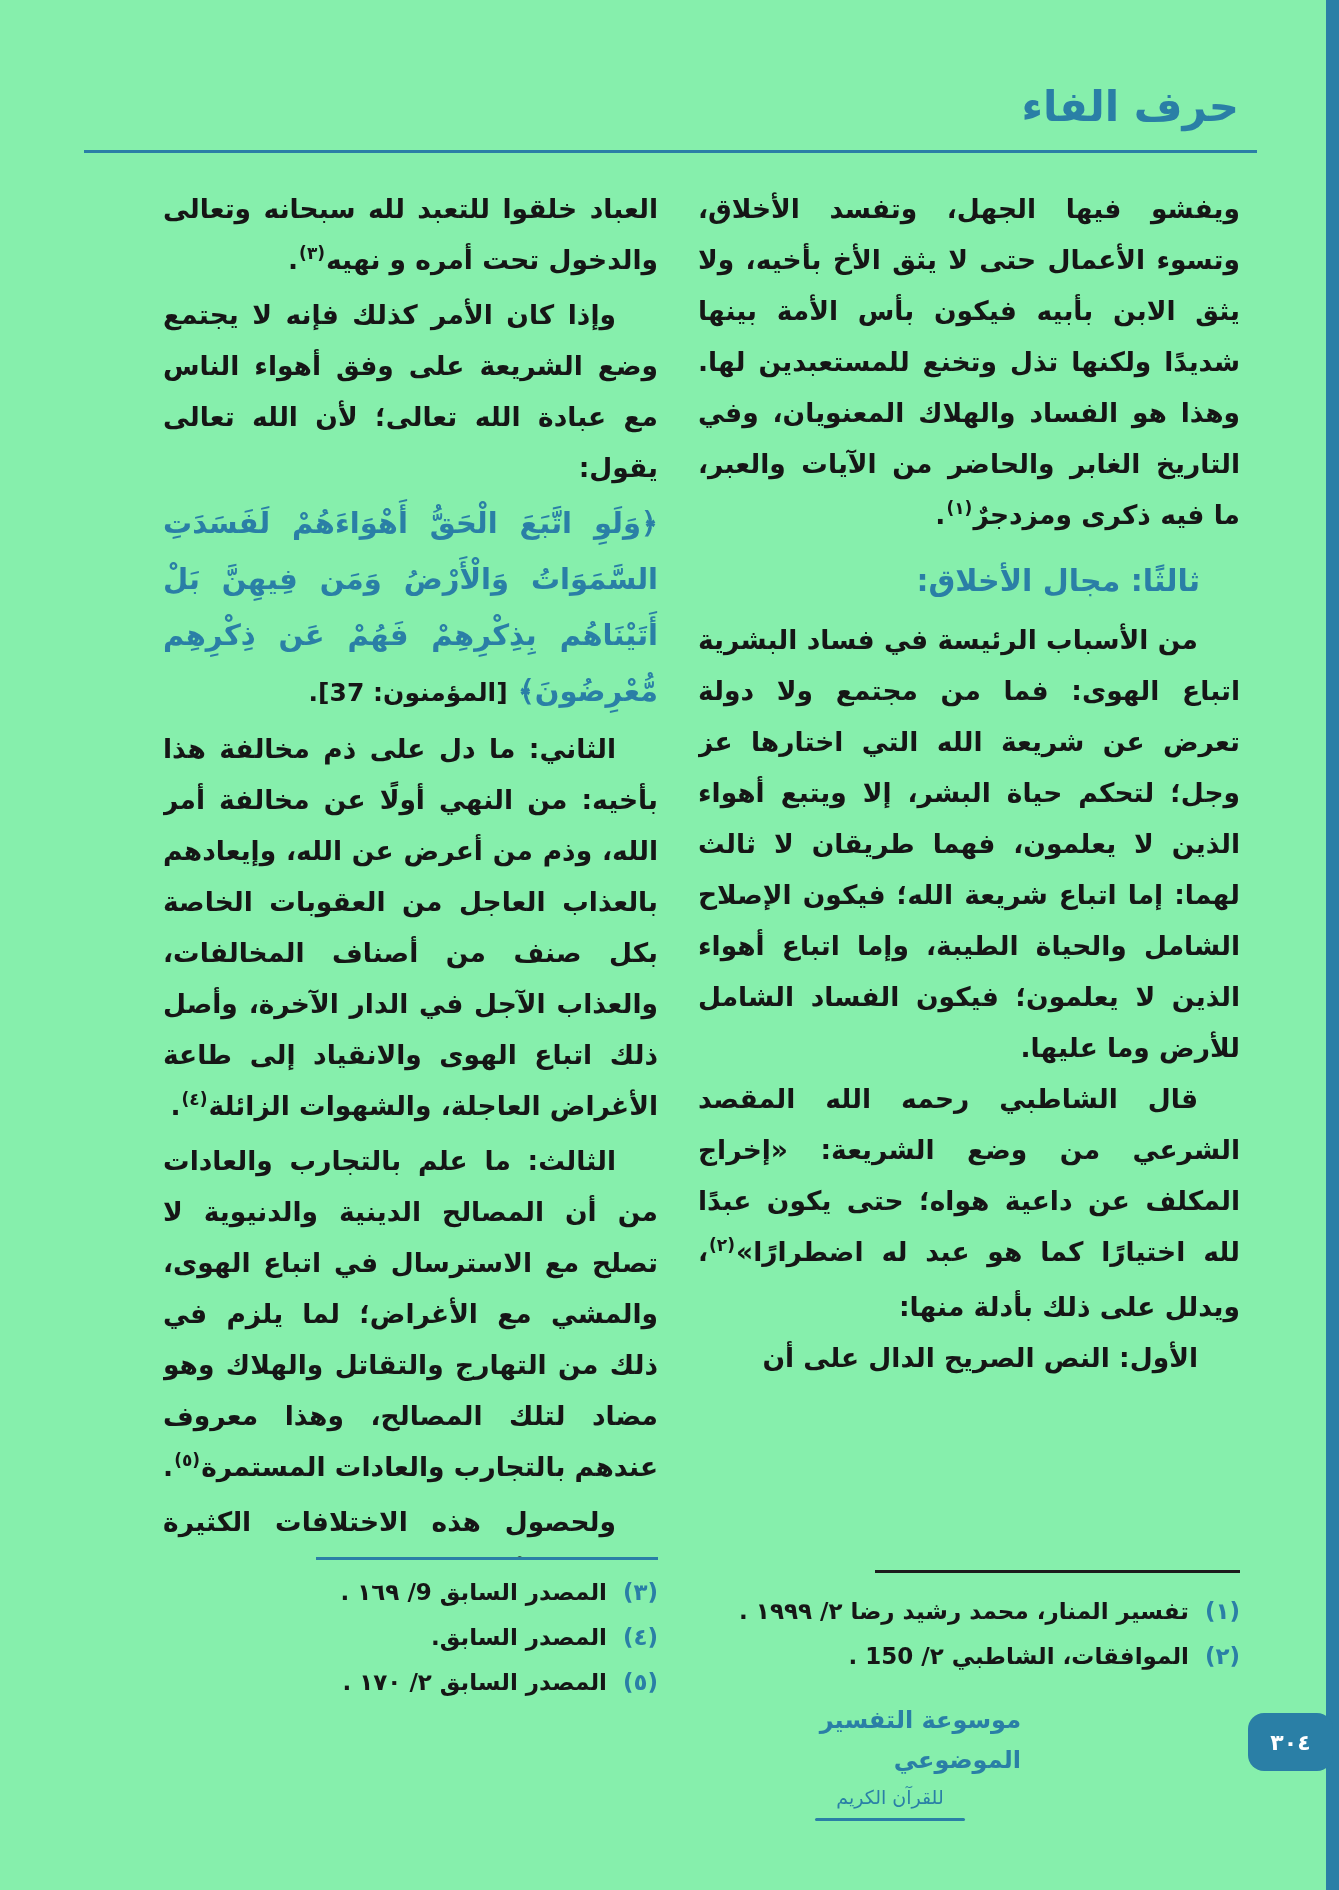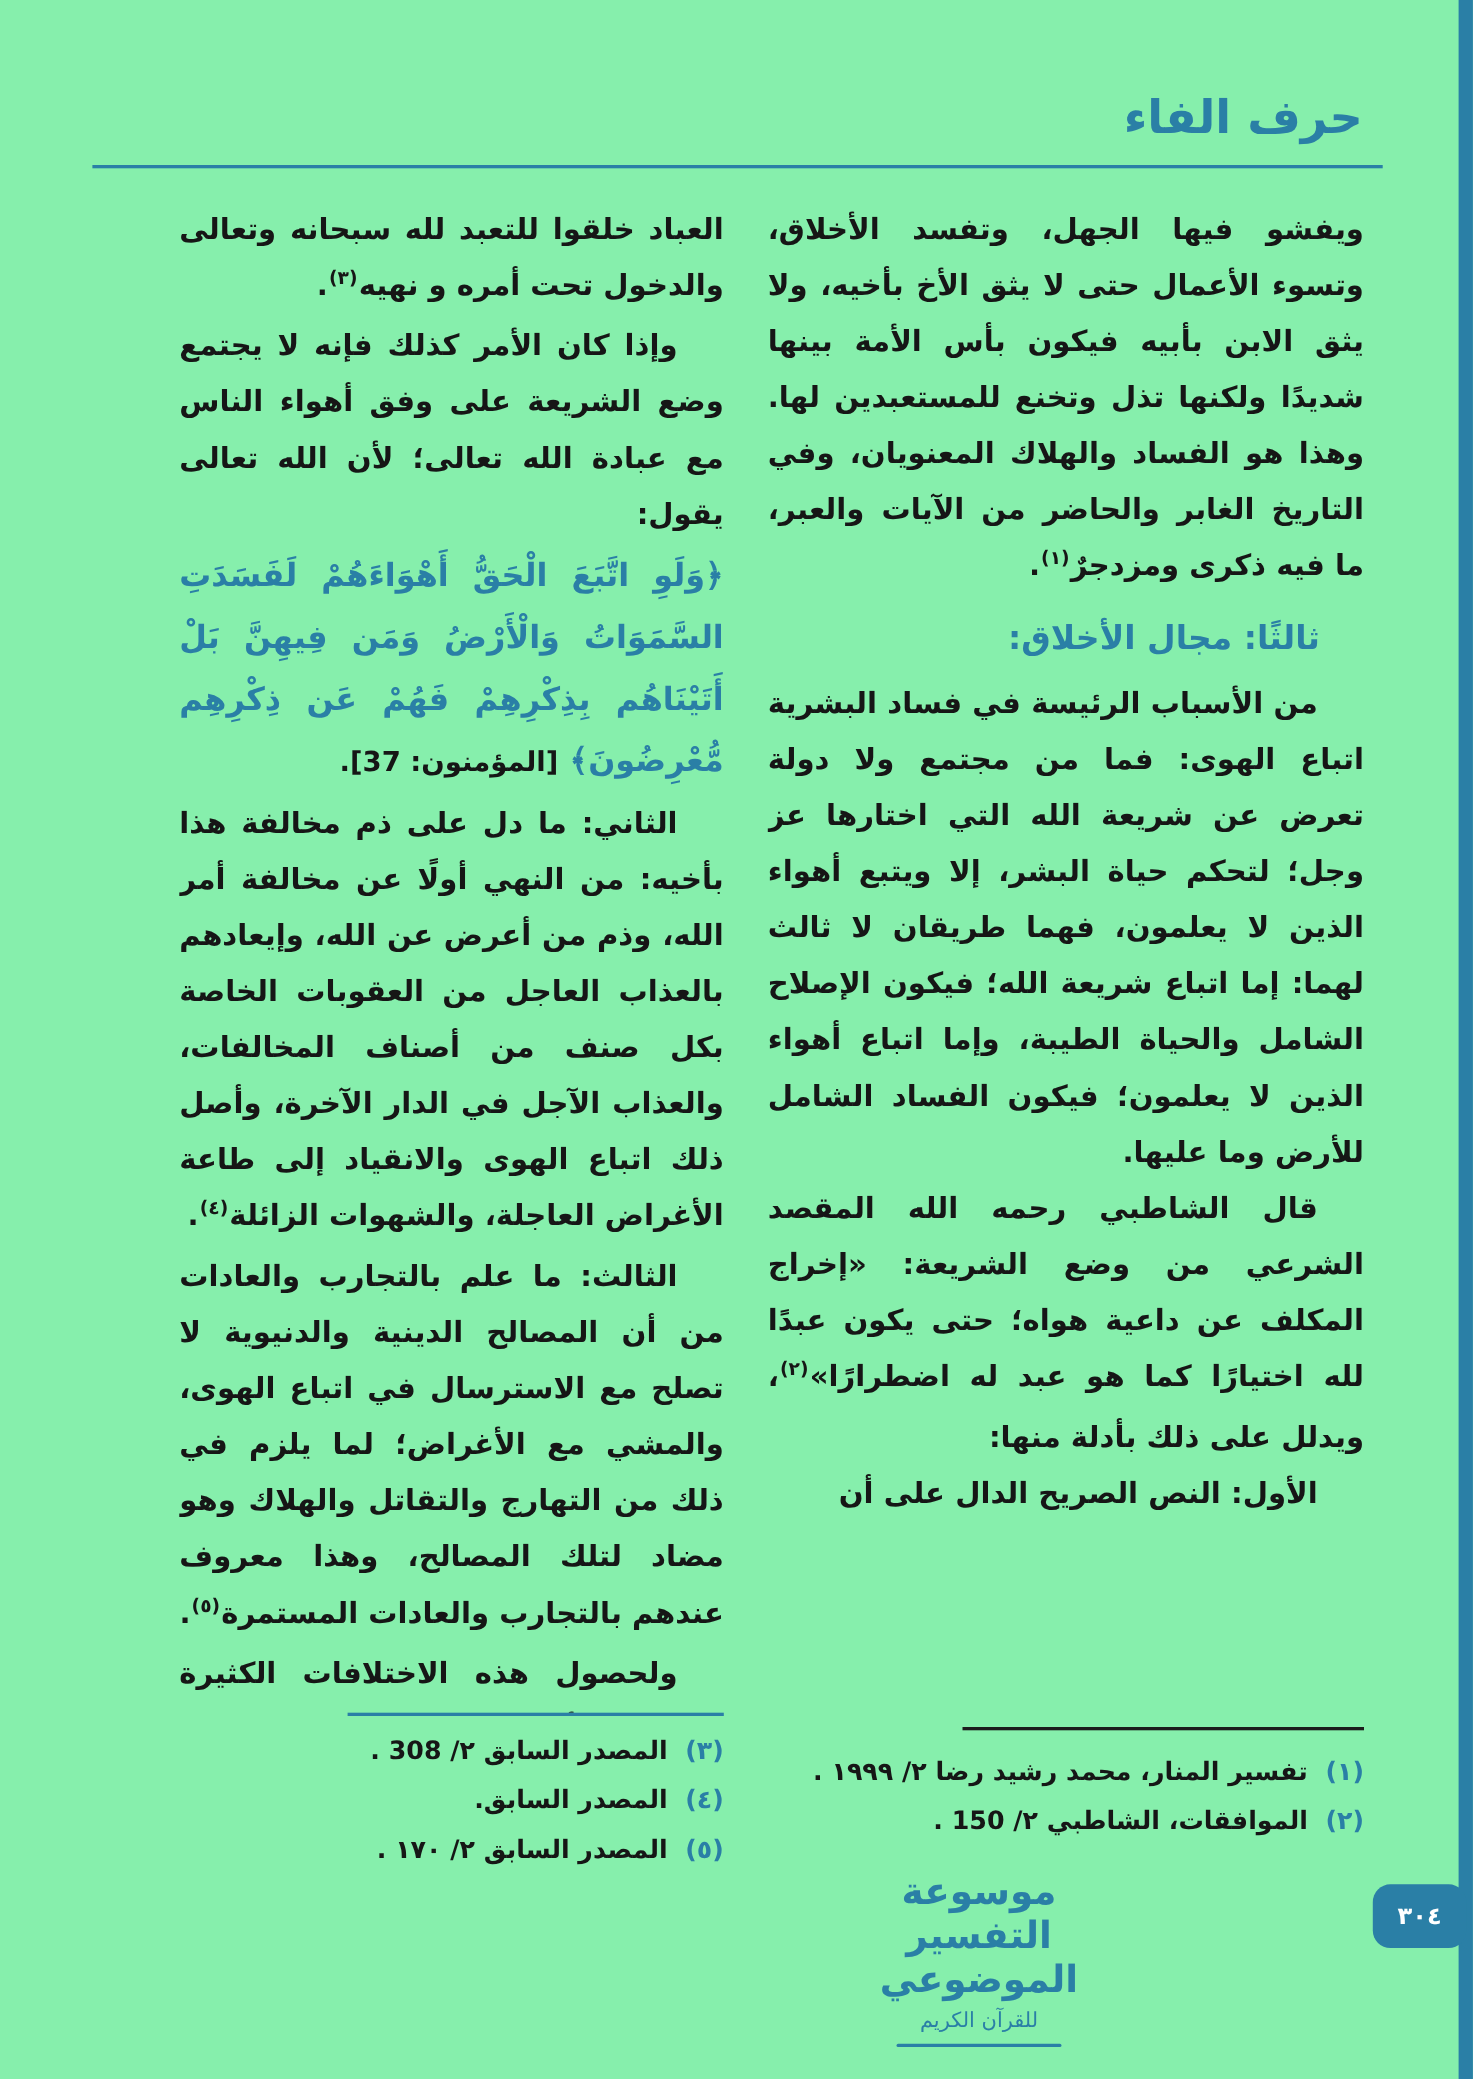--- a/index.html
+++ b/index.html
@@ -75,21 +75,21 @@
   .footnote {
     font-size:23px; line-height:45px; font-weight:bold;
     text-align:right; white-space:nowrap; overflow:hidden;
   }
   .fn-num { color:var(--accent,#2a7fa6); margin-left:16px; }
   .fn-text { color:#161616; }
   .logo {
     position:absolute; top:1700px; right:318px; width:262px;
     text-align:center; color:var(--accent,#2a7fa6);
   }
-  .logo-line1 { font-size:34px; font-weight:bold; line-height:40px; }
+  .logo-line1 { font-size:24px; font-weight:bold; line-height:40px;text-align:right; }
   .logo-line2 { font-size:19px; font-weight:normal; margin-top:6px; letter-spacing:2px; }
   .logo-flourish {
     height:3px; width:150px; margin:10px auto 0;
     background:var(--accent,#2a7fa6); border-radius:3px;
   }
   .page-badge {
     position:absolute; top:1713px; right:6px; width:85px; height:58px;
     background:var(--accent,#2a7fa6); border-radius:16px;
     display:flex; align-items:center; justify-content:center;
     color:#ffffff; font-size:22px; font-weight:bold;
@@ -126,21 +126,21 @@
       <div class="body-text">
         <p class="para"><span>العباد خلقوا للتعبد لله سبحانه وتعالى والدخول تحت أمره و نهيه</span><span class="fn-marker">(٣)</span><span>.</span></p>
         <p class="para indent"><span>وإذا كان الأمر كذلك فإنه لا يجتمع وضع الشريعة على وفق أهواء الناس مع عبادة الله تعالى؛ لأن الله تعالى يقول:</span></p>
         <p class="verse-block"><span class="verse">﴿وَلَوِ اتَّبَعَ الْحَقُّ أَهْوَاءَهُمْ لَفَسَدَتِ السَّمَوَاتُ وَالْأَرْضُ وَمَن فِيهِنَّ بَلْ أَتَيْنَاهُم بِذِكْرِهِمْ فَهُمْ عَن ذِكْرِهِم مُّعْرِضُونَ﴾</span> <span class="verse-ref">[المؤمنون: 37].</span></p>
         <p class="para indent"><span class="lead">الثاني:</span><span> ما دل على ذم مخالفة هذا بأخيه: من النهي أولًا عن مخالفة أمر الله، وذم من أعرض عن الله، وإيعادهم بالعذاب العاجل من العقوبات الخاصة بكل صنف من أصناف المخالفات، والعذاب الآجل في الدار الآخرة، وأصل ذلك اتباع الهوى والانقياد إلى طاعة الأغراض العاجلة، والشهوات الزائلة</span><span class="fn-marker">(٤)</span><span>.</span></p>
         <p class="para indent"><span class="lead">الثالث:</span><span> ما علم بالتجارب والعادات من أن المصالح الدينية والدنيوية لا تصلح مع الاسترسال في اتباع الهوى، والمشي مع الأغراض؛ لما يلزم في ذلك من التهارج والتقاتل والهلاك وهو مضاد لتلك المصالح، وهذا معروف عندهم بالتجارب والعادات المستمرة</span><span class="fn-marker">(٥)</span><span>.</span></p>
         <p class="para indent"><span>ولحصول هذه الاختلافات الكثيرة اقتضى الأمر جعل المرء يسير تبع الشريعة</span></p>
       </div>
       <div class="footnotes">
         <div class="fn-divider-left"></div>
-        <div class="footnote"><span class="fn-num">(٣)</span><span class="fn-text">المصدر السابق ٢/ 308 .</span></div>
+        <div class="footnote"><span class="fn-num">(٣)</span><span class="fn-text">المصدر السابق 9/ ١٦٩ .</span></div>
         <div class="footnote"><span class="fn-num">(٤)</span><span class="fn-text">المصدر السابق.</span></div>
         <div class="footnote"><span class="fn-num">(٥)</span><span class="fn-text">المصدر السابق ٢/ ١٧٠ .</span></div>
       </div>
     </section>
 
   </main>
 
   <div class="logo">
     <div class="logo-line1">موسوعة التفسير الموضوعي</div>
     <div class="logo-line2">للقرآن الكريم</div>

